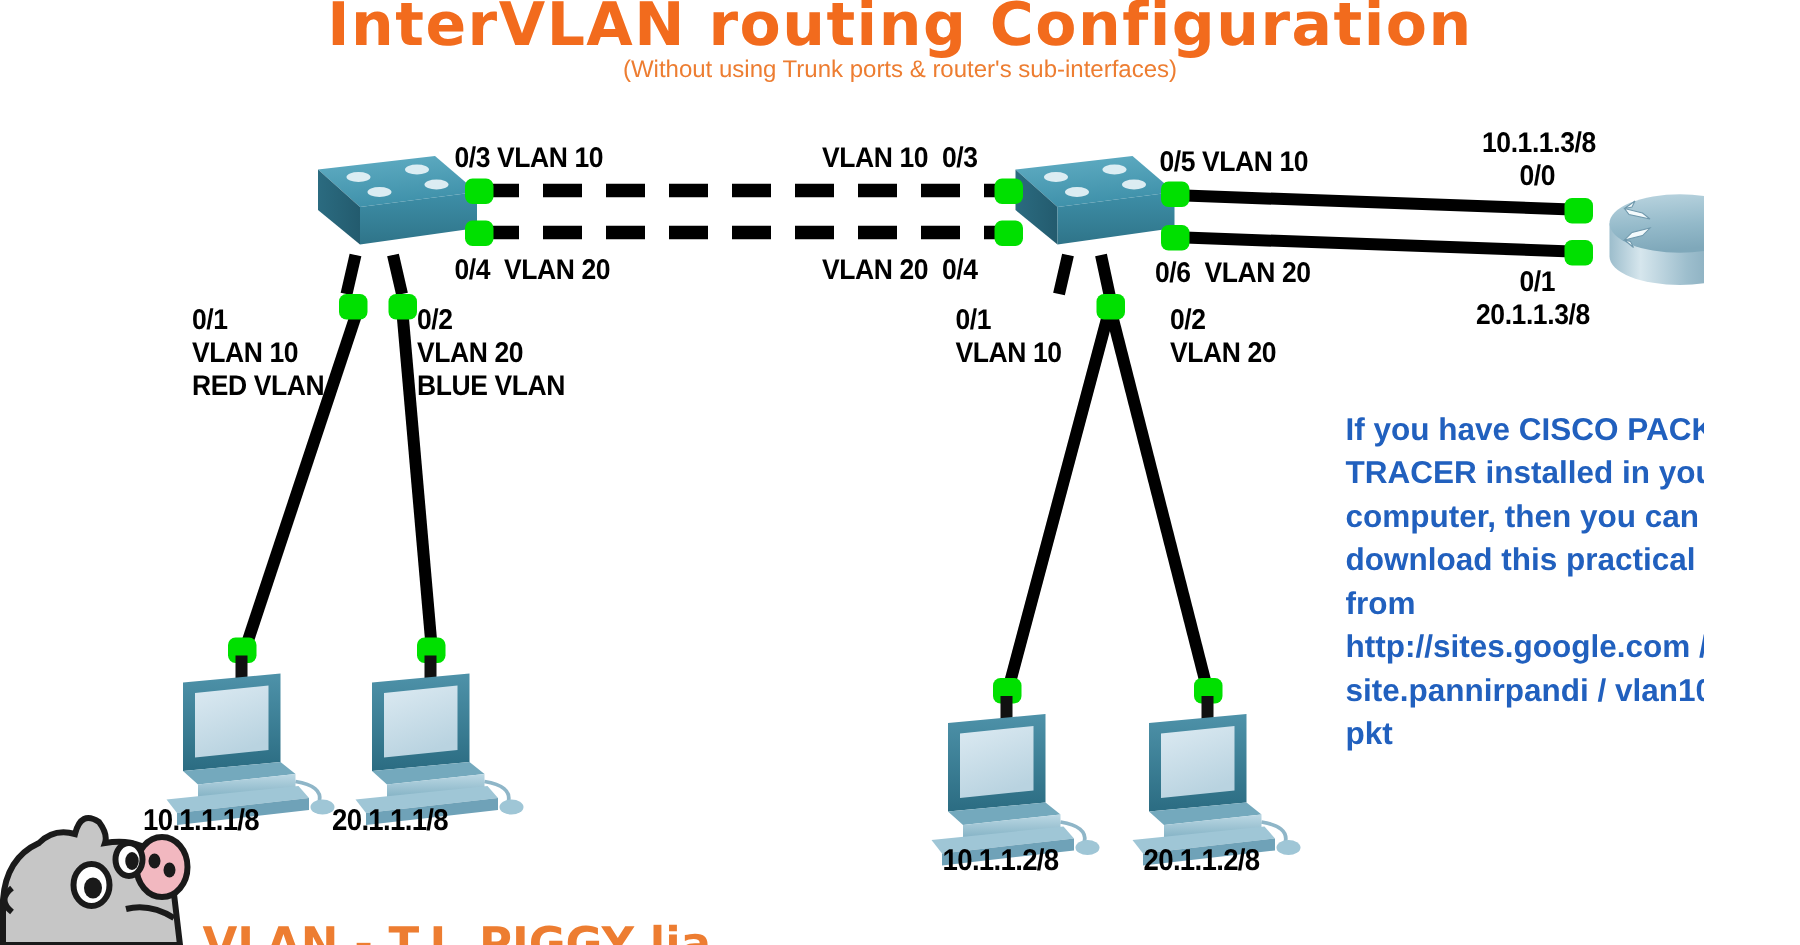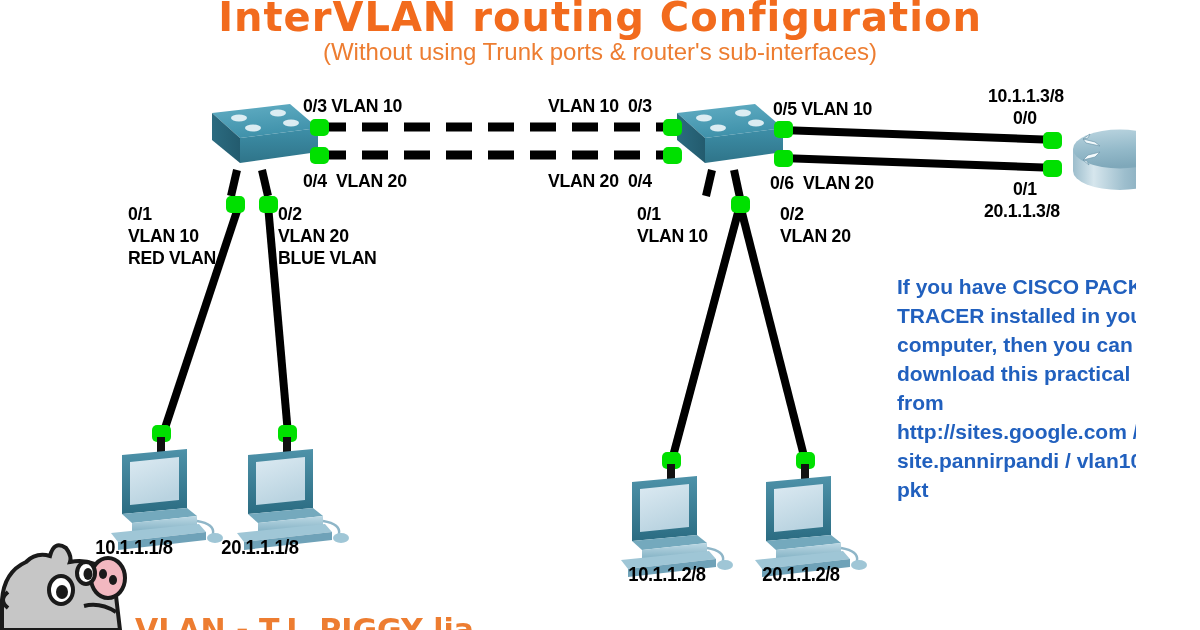--- a/index.html
+++ b/index.html
@@ -48,21 +48,21 @@
   }
   #subtitle {
     position: absolute;
     left: 0;
     top: 38px;
     width: 1200px;
     text-align: center;
     color: #ED7D31;
     font-family: "Liberation Sans", sans-serif;
     font-weight: normal;
-    font-size: 24px;
+    font-size: 16px;
   }
   #note {
     position: absolute;
     left: 897px;
     top: 272px;
     width: 300px;
     color: #2160BE;
     font-family: "Liberation Sans", sans-serif;
     font-size: 21px;
     line-height: 29px;

